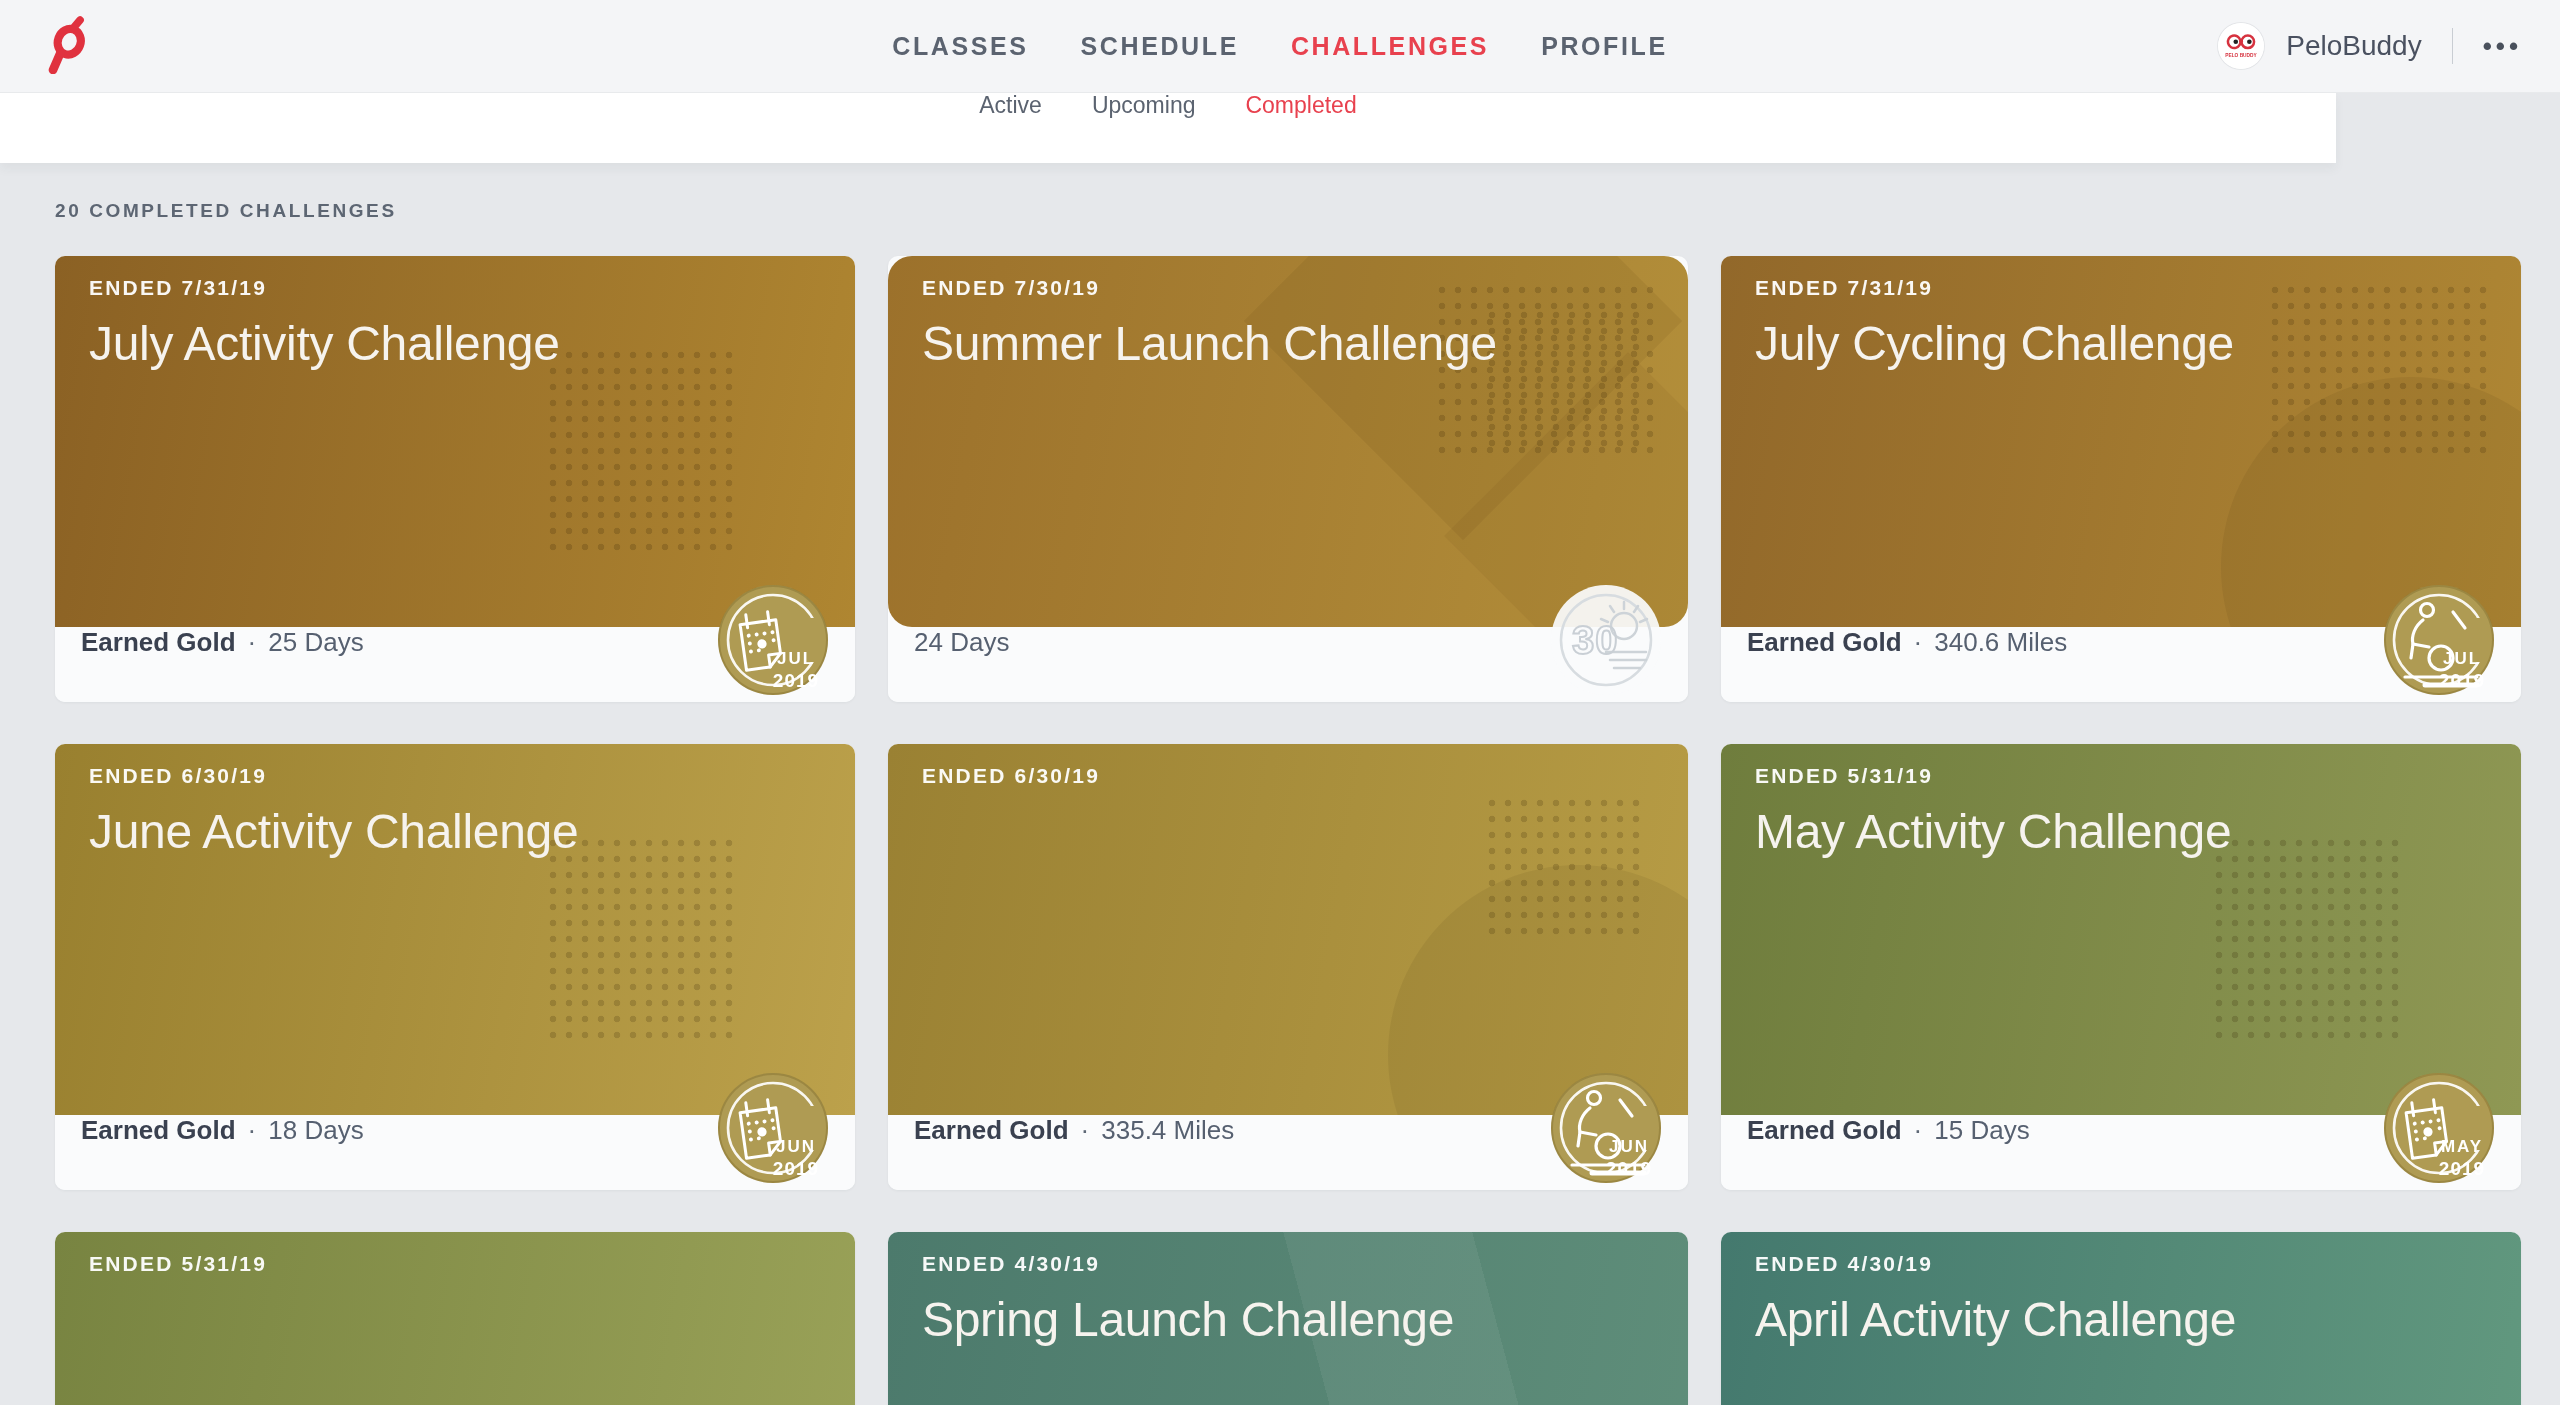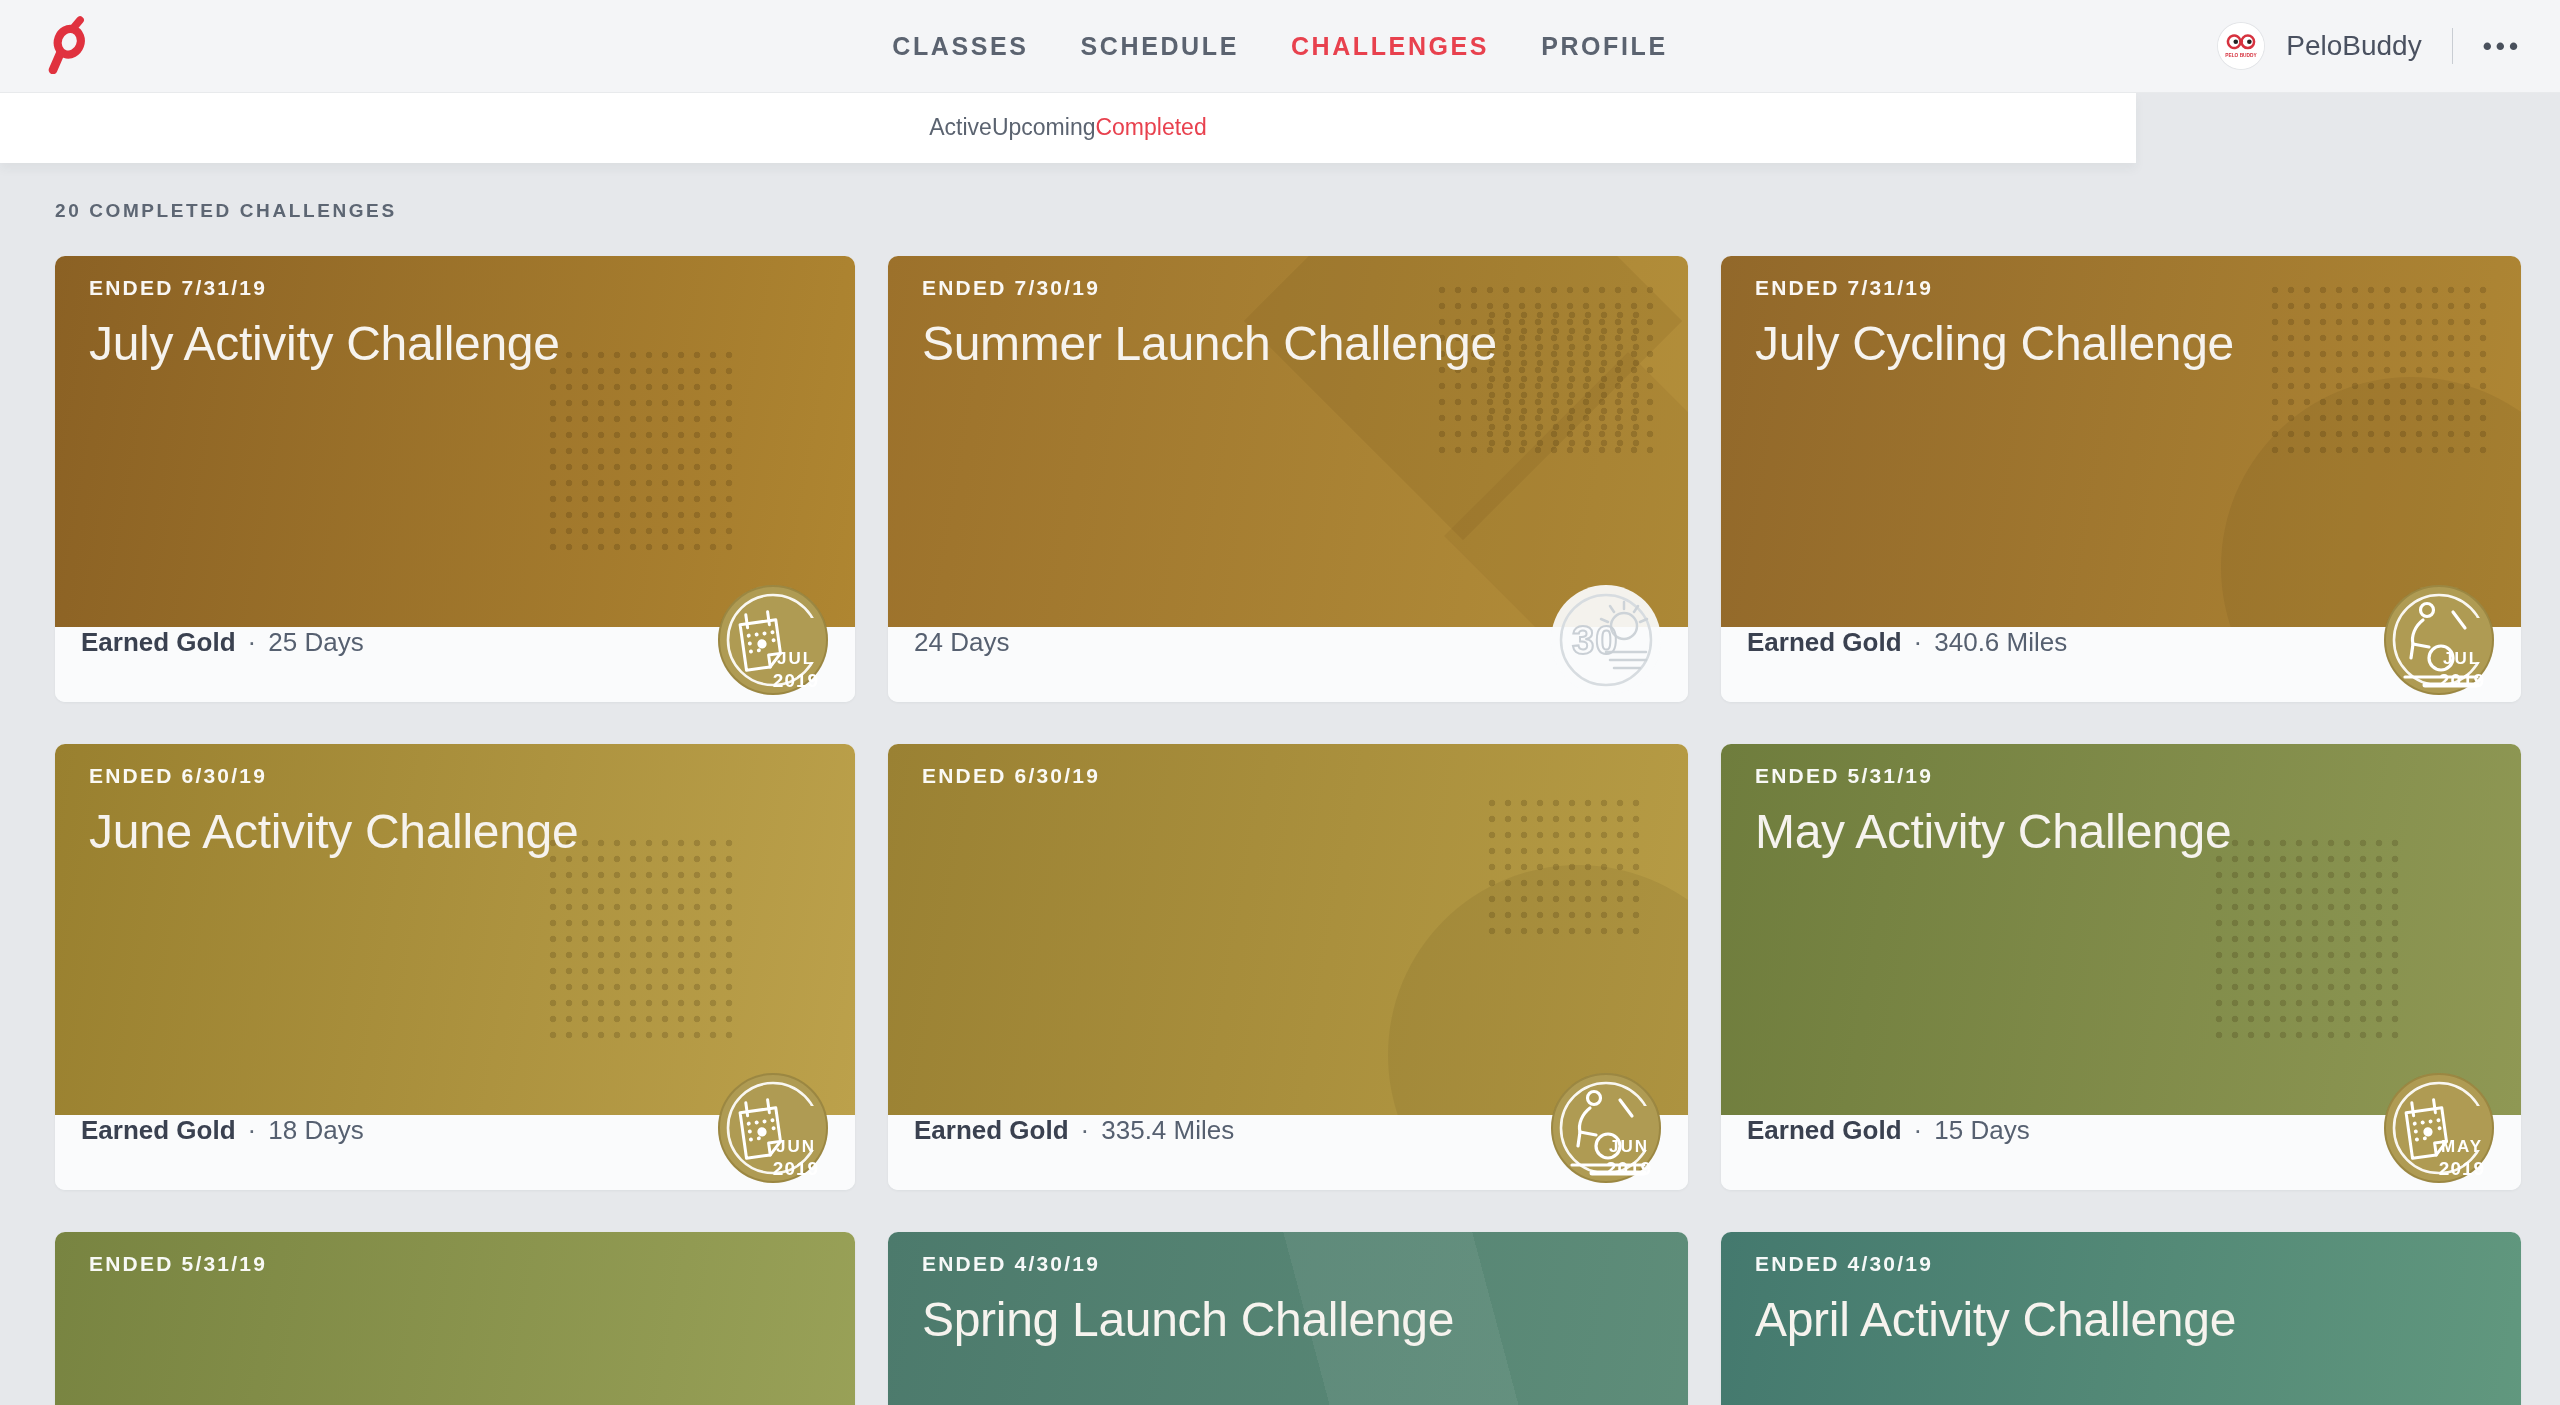--- a/index.html
+++ b/index.html
@@ -22,22 +22,22 @@
     text-transform:uppercase;cursor:pointer;white-space:nowrap;
   }
   .mainnav .navitem.active{color:var(--accent,#E8414E);}
   .topbar-right{position:absolute;right:38px;top:0;height:92px;display:flex;align-items:center;gap:22px;}
   .avatar{width:46px;height:46px;border-radius:50%;background:#fff;box-shadow:0 0 0 1px #E3E5E8;overflow:hidden;}
   .username{font-size:28px;color:#4A5160;}
   .vr{width:1px;height:36px;background:#C9CDD3;margin:0 8px;}
   .more{font-size:26px;letter-spacing:4px;color:#49505C;font-weight:700;cursor:pointer;line-height:1;}
   
   .subnav{
-    position:absolute;top:92px;left:0;width:2136px;height:71px;background:#FFFFFF;
-    display:flex;justify-content:center;align-items:center;z-index:9;
+    position:absolute;top:92px;left:0;width:2336px;height:71px;background:#FFFFFF;
+    display:flex;justify-content:center;align-items:flex-start;gap:50px;z-index:9;
     box-shadow:0 6px 10px rgba(40,50,60,.05);
   }
   .tab{font-size:23px;color:#5B6370;font-weight:500;cursor:pointer;}
   .tab.active{color:var(--accent,#E8414E);font-weight:400;}
   
   .eyebrow{
     position:absolute;left:55px;top:200px;
     font-size:19px;font-weight:700;letter-spacing:2.6px;color:#5D6673;text-transform:uppercase;
   }
   .grid{
@@ -178,21 +178,21 @@
           </g>
         </svg>
         <div class="badge-label">
           <div class="bmonth">JUL</div>
           <div class="byear">2019</div>
         </div>
       </div>
     </article>
 
     <article class="card">
-      <div class="media" style="background: linear-gradient(100deg, rgb(156, 113, 43) 0%, rgb(179, 143, 58) 100%);">
+      <div class="media" style="background: linear-gradient(100deg, rgb(156, 113, 43) 0%, rgb(179, 143, 58) 100%); border-radius: 24px;">
         <div class="deco deco-tri1"></div>
           <div class="deco deco-tri2"></div>
         <div class="deco deco-dots dots-b"></div>
           <div class="deco deco-dots dots-c"></div>
         <div class="ended">ENDED 7/30/19</div>
         <h2 class="title">Summer Launch Challenge</h2>
       </div>
       <div class="cfooter">
 
         <span class="metric">24 Days</span>

